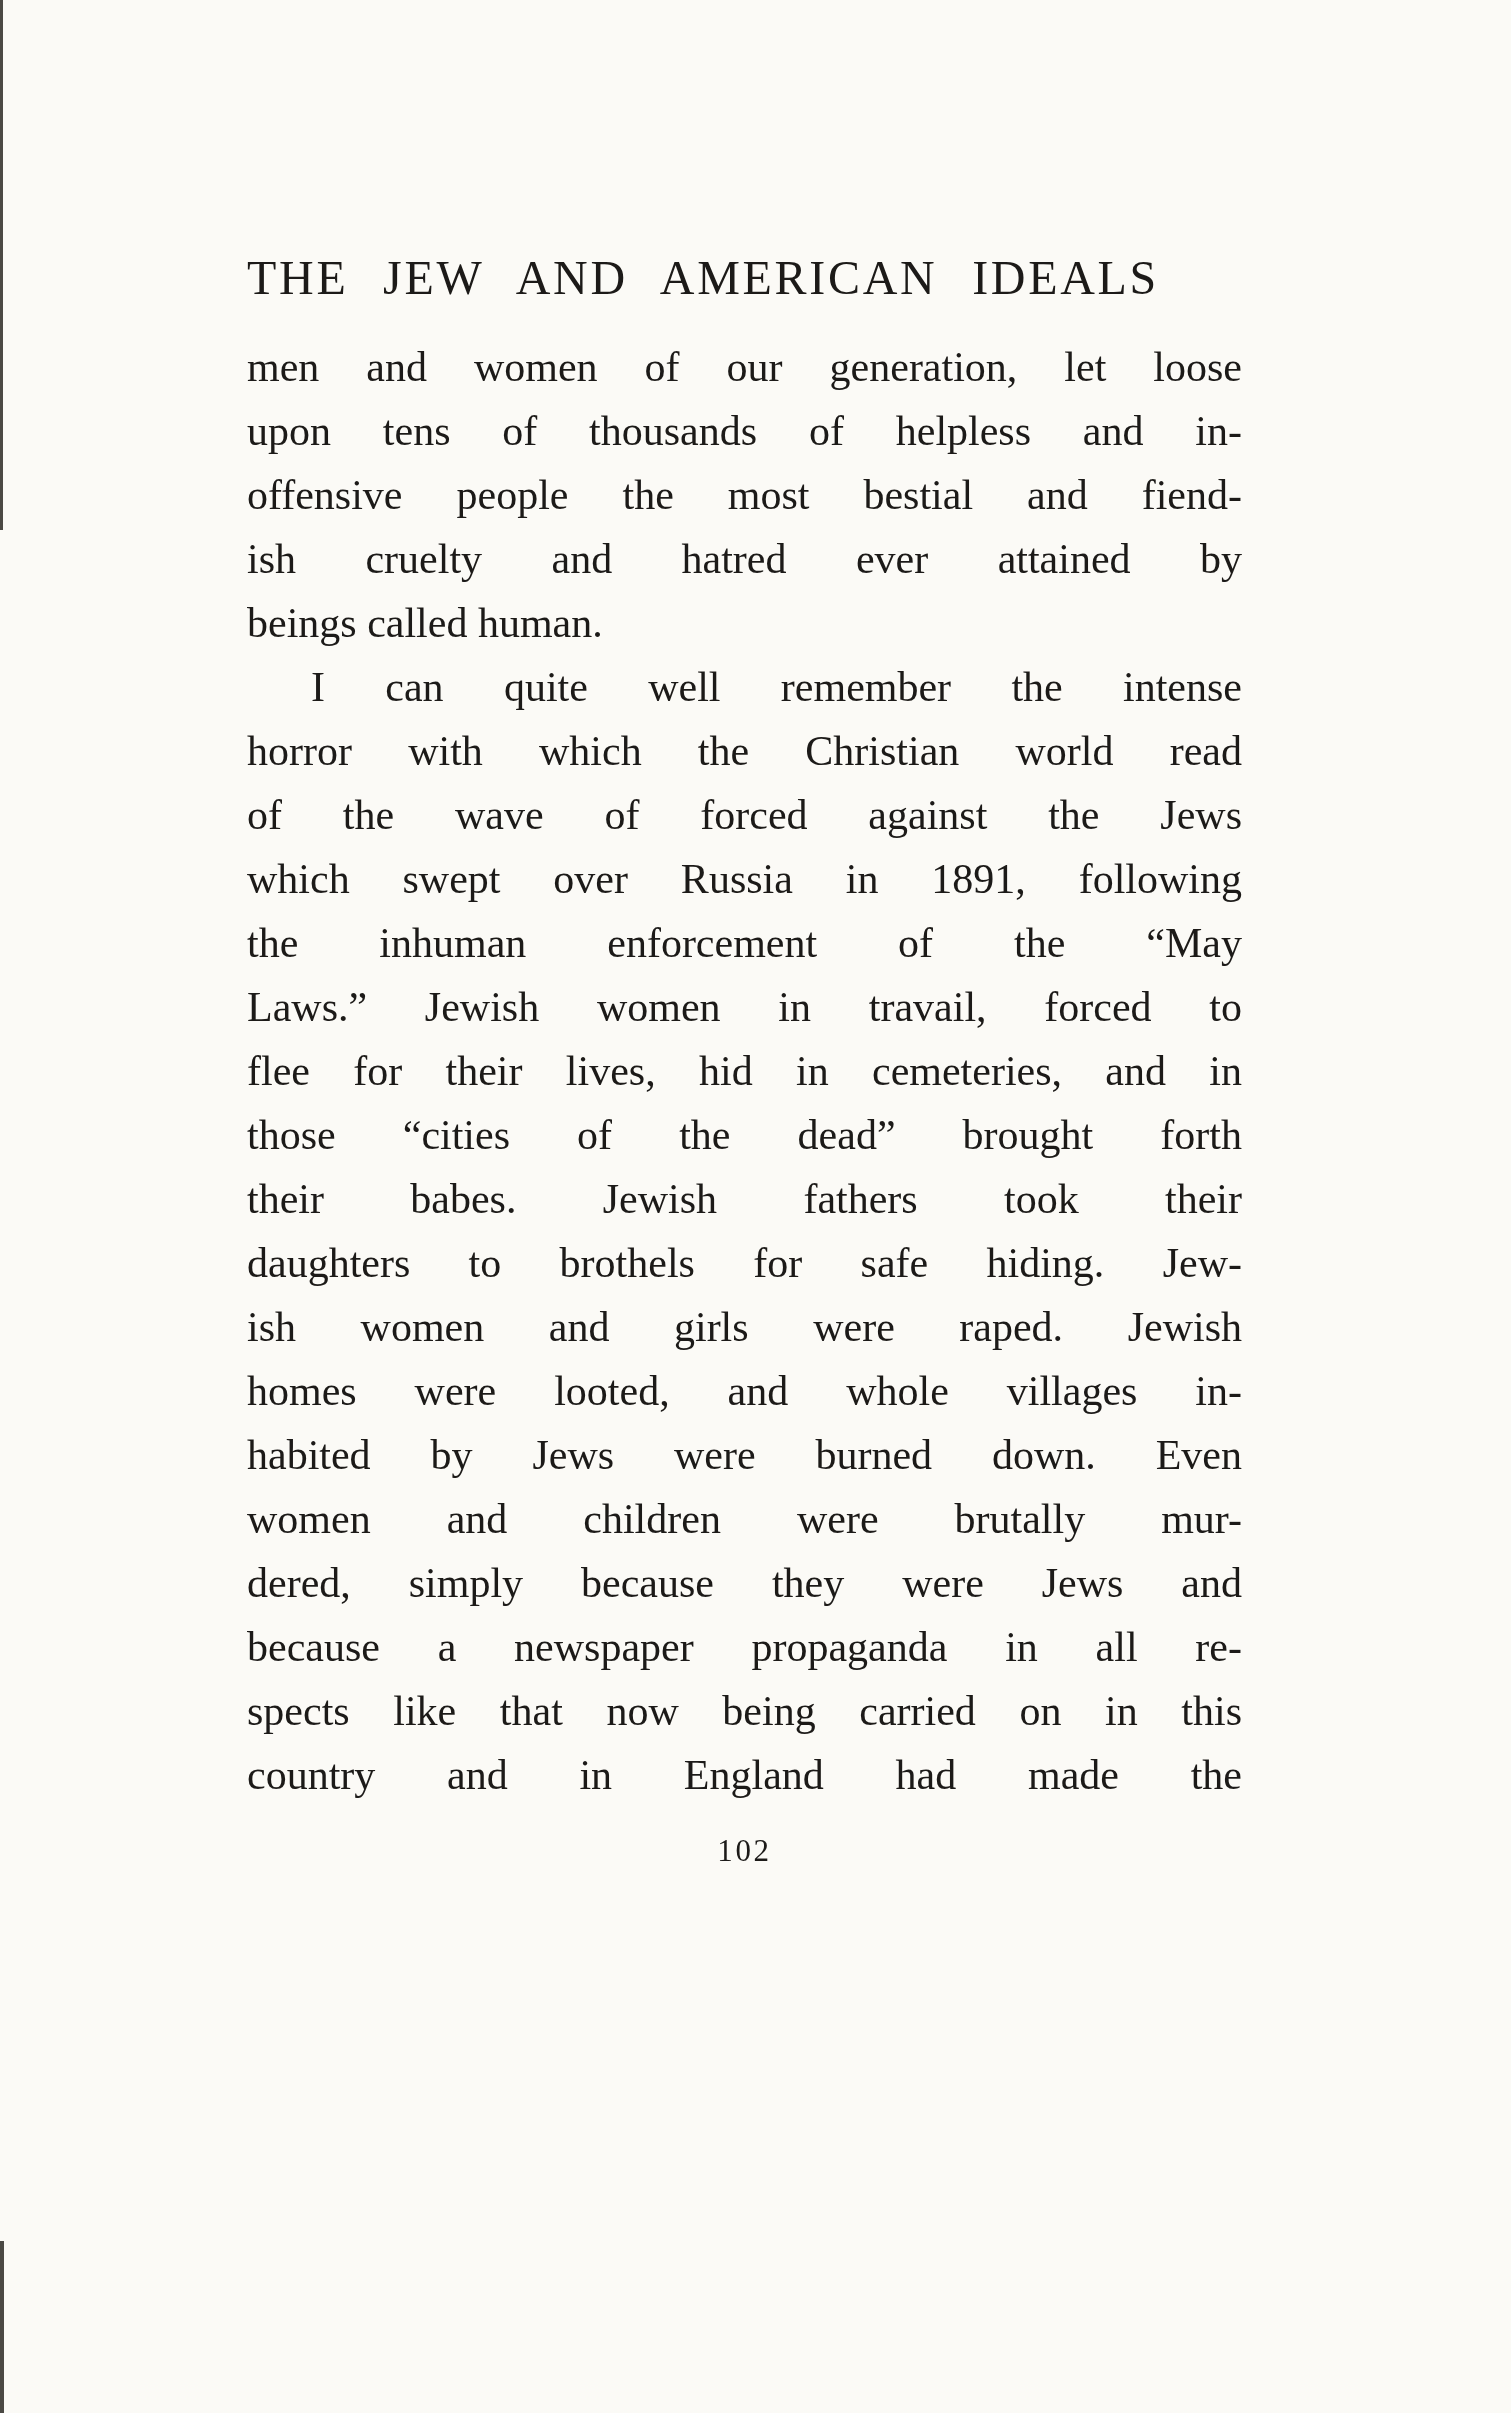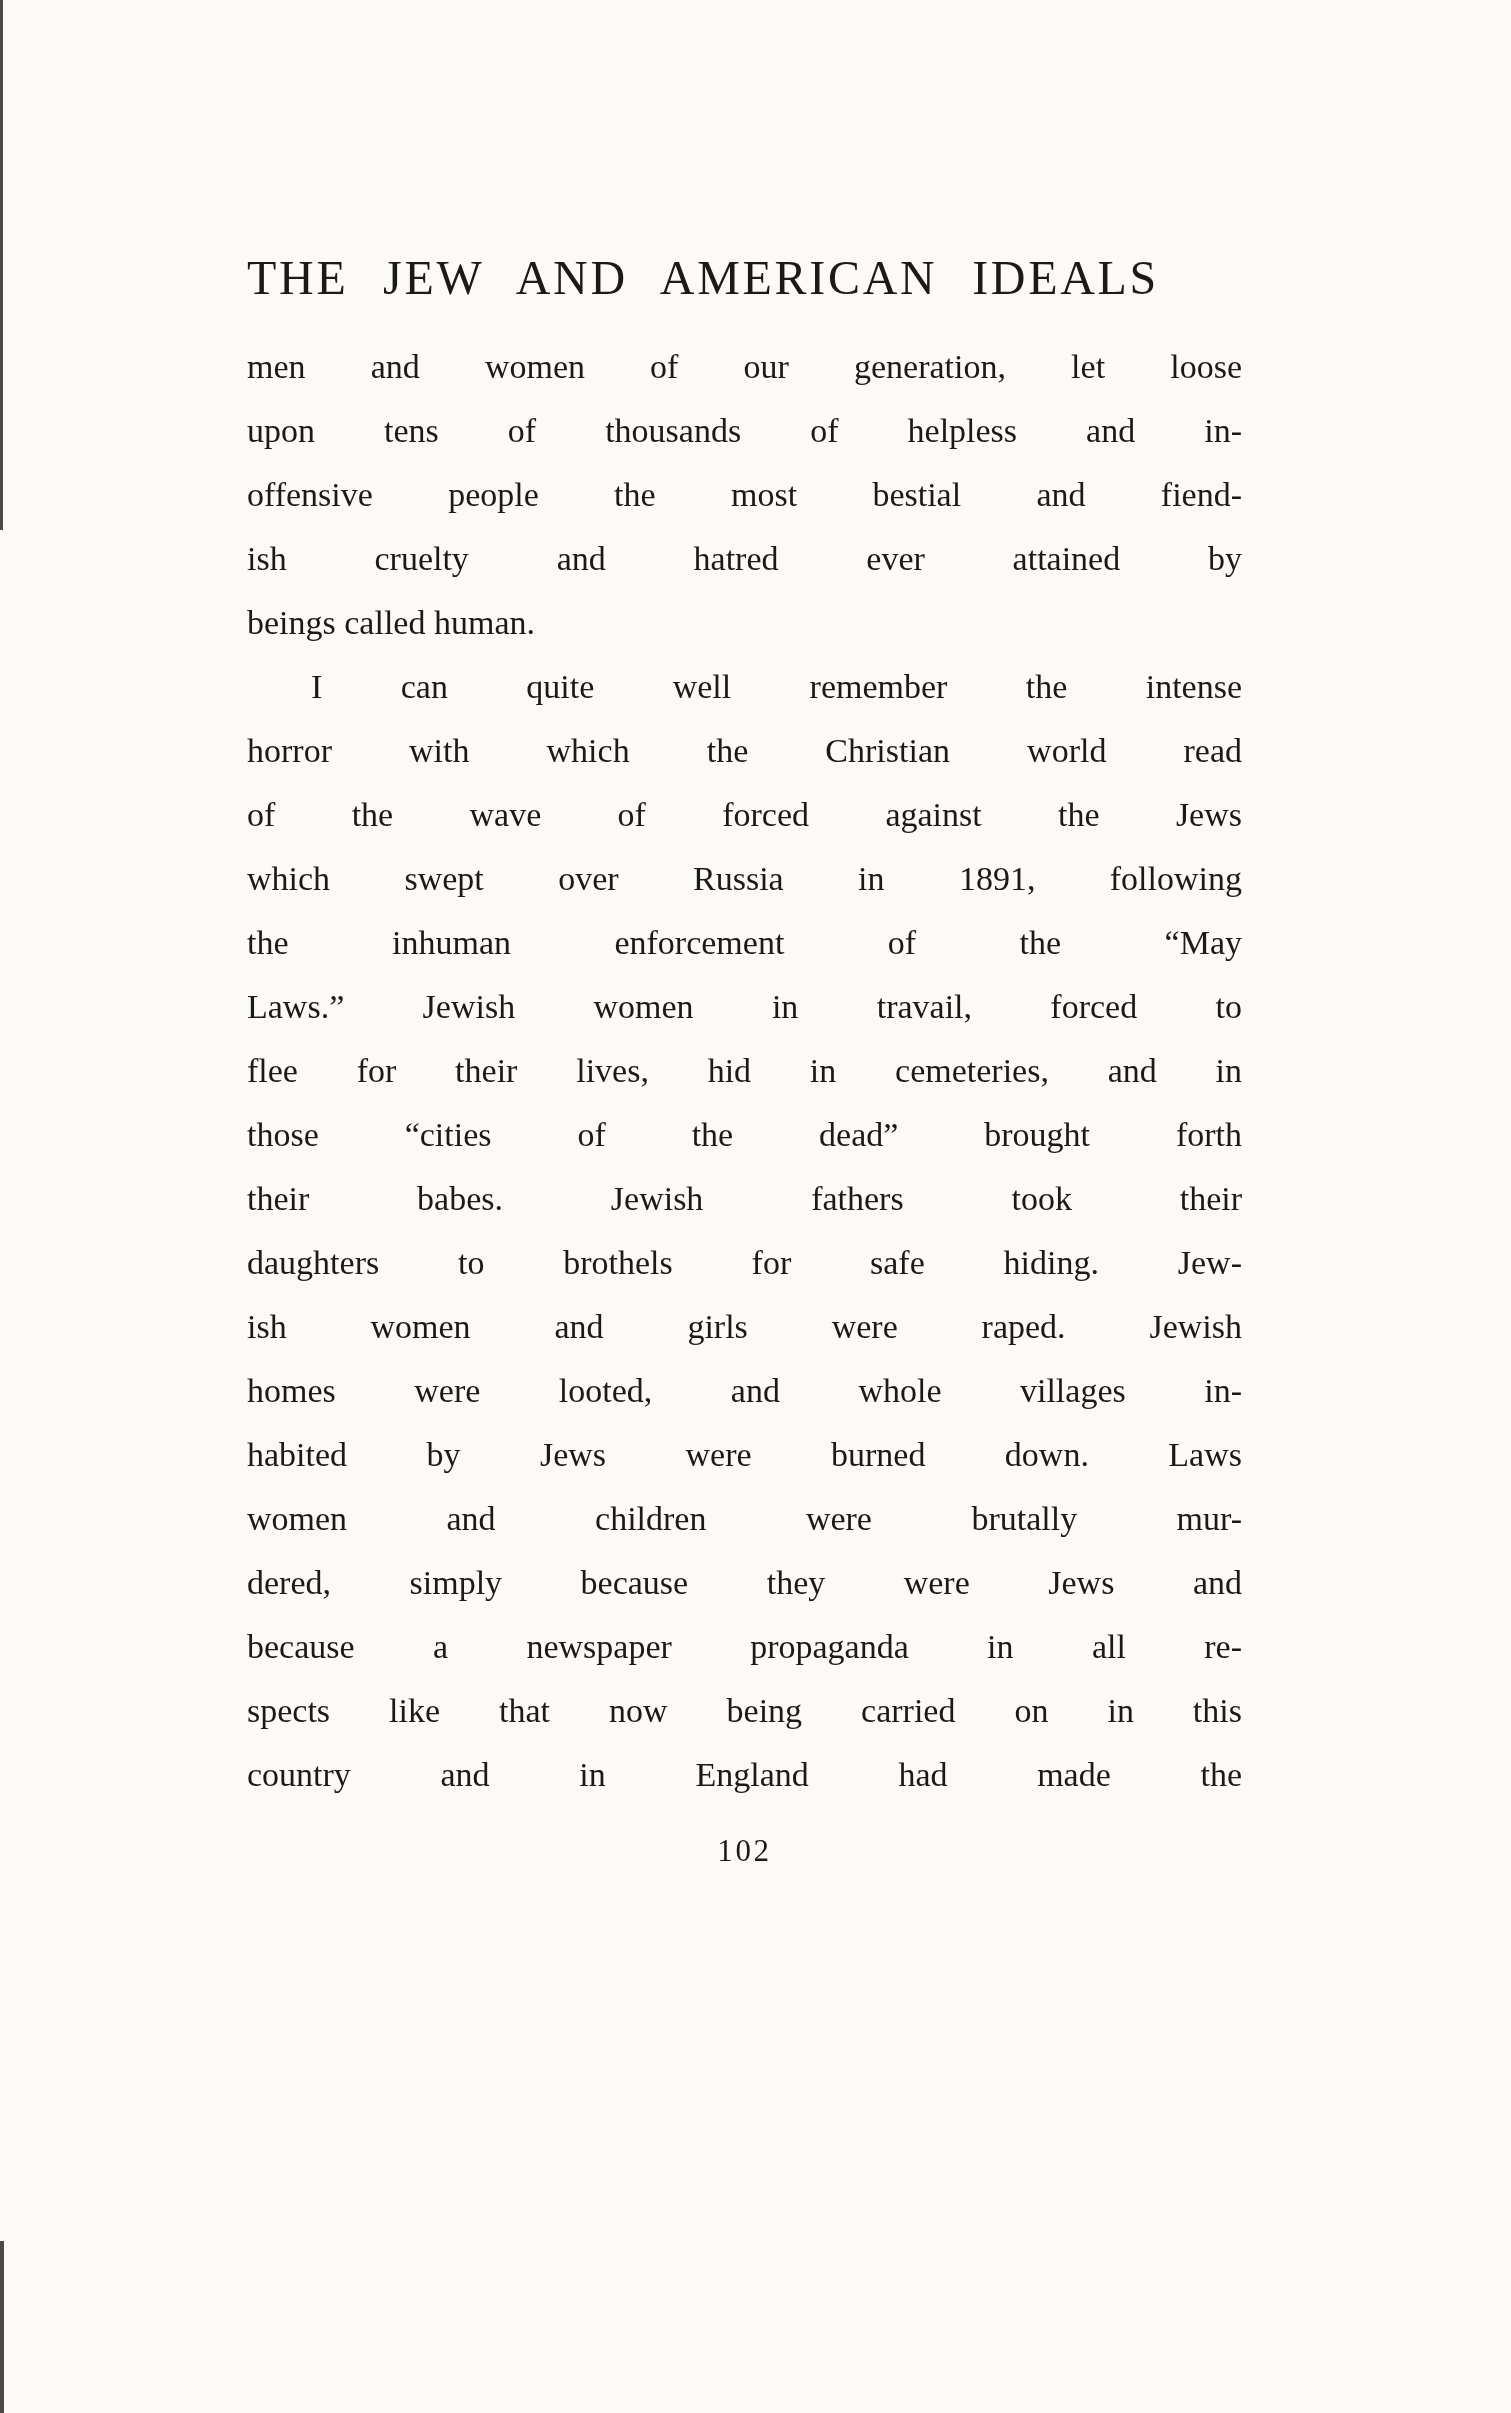--- a/index.html
+++ b/index.html
@@ -27,21 +27,21 @@
     font-size: 48px;
     line-height: 58px;
     text-align: left;
     letter-spacing: 2.7px;
     word-spacing: 20px;
     white-space: nowrap;
     margin: 0 0 27.6px 0;
     font-weight: 400;
   }
   .body-text {
-    font-size: 34px;
+    font-size: 42px;
     font-weight: 400;
   }
   .line {
     line-height: 64px;
     height: 64px;
     text-align: justify;
     text-align-last: justify;
     overflow: visible;
   }
   .line.indent {
@@ -87,21 +87,21 @@
         <div class="line">of the wave of forced against the Jews</div>
         <div class="line">which swept over Russia in 1891, following</div>
         <div class="line">the inhuman enforcement of the “May</div>
         <div class="line">Laws.” Jewish women in travail, forced to</div>
         <div class="line">flee for their lives, hid in cemeteries, and in</div>
         <div class="line">those “cities of the dead” brought forth</div>
         <div class="line">their babes. Jewish fathers took their</div>
         <div class="line">daughters to brothels for safe hiding. Jew-</div>
         <div class="line">ish women and girls were raped. Jewish</div>
         <div class="line">homes were looted, and whole villages in-</div>
-        <div class="line">habited by Jews were burned down. Laws</div>
+        <div class="line">habited by Jews were burned down. Even</div>
         <div class="line">women and children were brutally mur-</div>
         <div class="line">dered, simply because they were Jews and</div>
         <div class="line">because a newspaper propaganda in all re-</div>
         <div class="line">spects like that now being carried on in this</div>
         <div class="line">country and in England had made the</div>
       </div>
 
     <div class="folio">102</div>
   </div>
 

